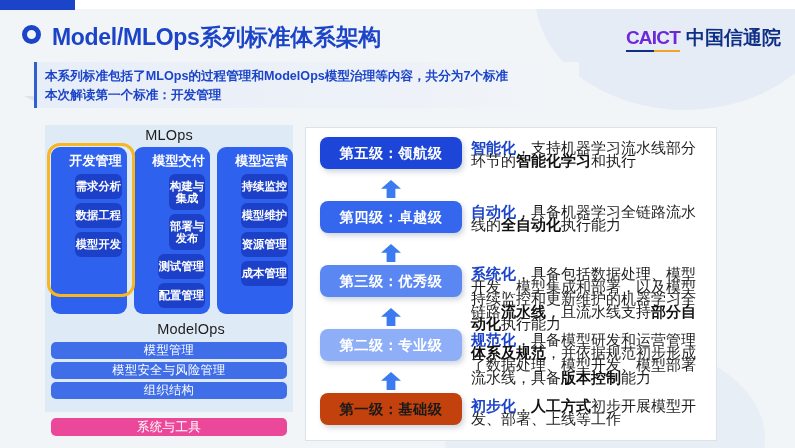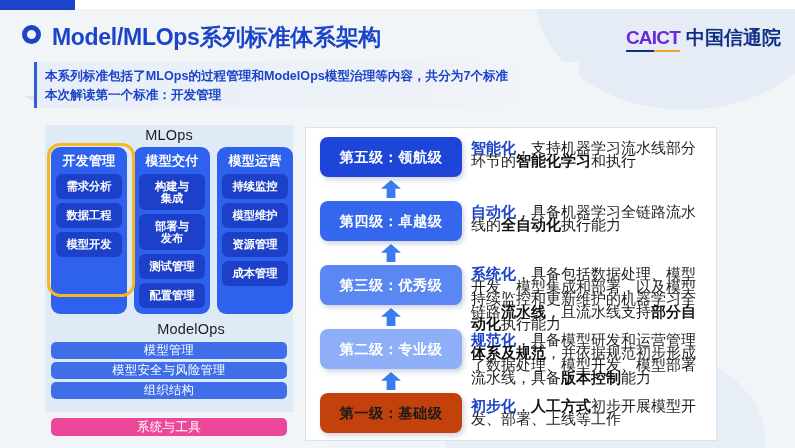--- a/index.html
+++ b/index.html
@@ -76,21 +76,21 @@
     position:absolute; left:0; top:0; width:248px; height:193px;
     background:#dfeaf7;
   }
   .mlops-label{
     position:absolute; left:0; top:2px; width:248px; text-align:center;
     font-size:14.5px; color:#1d1d1d; letter-spacing:0.2px;
   }
   .cols{ position:absolute; left:6px; top:22px; display:flex; gap:7px; }
   .col{
     width:76px; background:#2f61ef; border-radius:9px;
-    padding:4px 5px 6px 5px; display:flex; flex-direction:column; gap:4px;
+    padding:4px 5px 6px 5px; display:flex; flex-direction:column; gap:4px;align-items:flex-end;
   }
   .col-head{
     color:#ffffff; font-size:13px; font-weight:bold; text-align:center;
     line-height:19px; letter-spacing:0.2px;
   }
   .sub-box{
     background:#1d40c9; border-radius:6px; color:#ffffff;
     font-size:11.3px; font-weight:bold; text-align:center;
     display:flex; align-items:center; justify-content:center;
     line-height:12.5px; padding:2px 1px;
@@ -122,21 +122,21 @@
     font-size:12.6px; text-align:center; line-height:18px; letter-spacing:0.3px;
   }
 
   
   .right-card{
     position:absolute; left:305px; top:127px; width:412px; height:314px;
     background:#ffffff; border:1px solid #dbe2ea; z-index:3;
   }
   .levels{ position:absolute; left:14px; top:9px; width:142px; height:296px; }
   .level-box{
-    position:absolute; left:0; width:142px; height:40px; border-radius:8px;
+    position:absolute; left:0; width:142px; height:32px; border-radius:8px;
     display:flex; align-items:center; justify-content:center;
     font-size:14.2px; font-weight:bold; letter-spacing:0.5px;
     box-shadow:2px 3px 5px rgba(70,90,130,.25);
   }
   .arrow{
     position:absolute; left:61px; width:20px; height:18px;
     background:#3a7bf0;
     clip-path:polygon(50% 0%, 100% 48%, 72% 48%, 72% 100%, 28% 100%, 28% 48%, 0% 48%);
     filter:drop-shadow(1px 2px 2px rgba(70,90,130,.25));
   }

